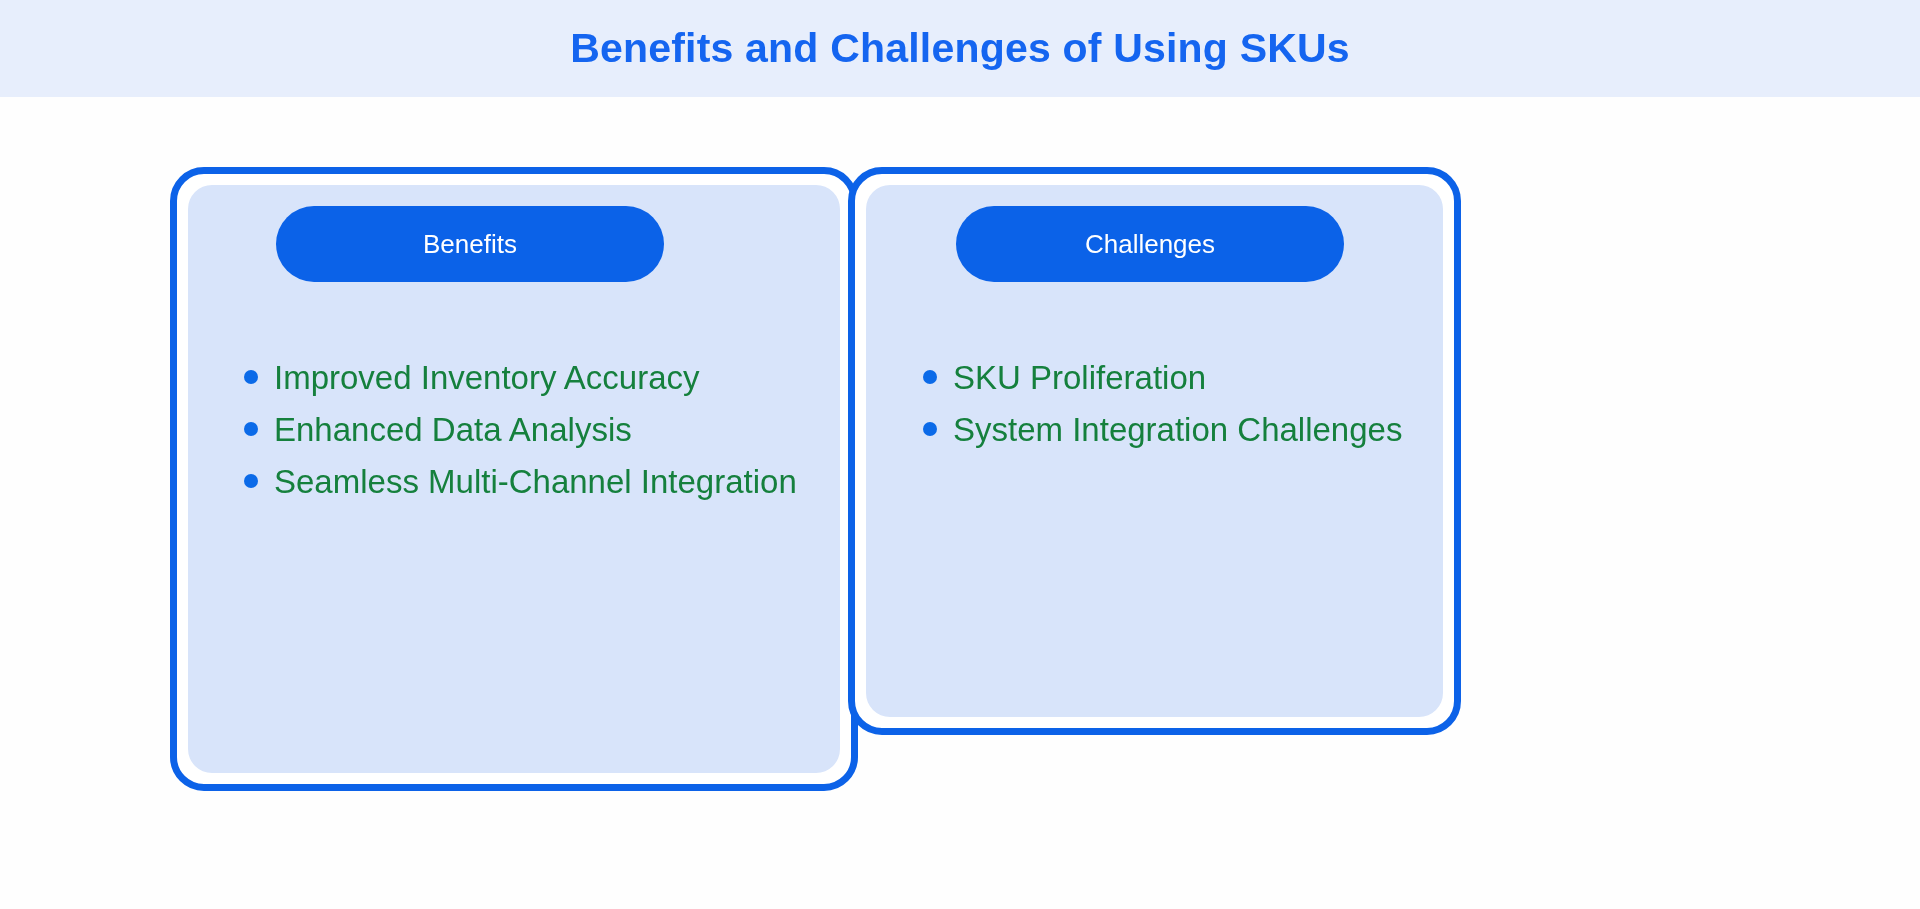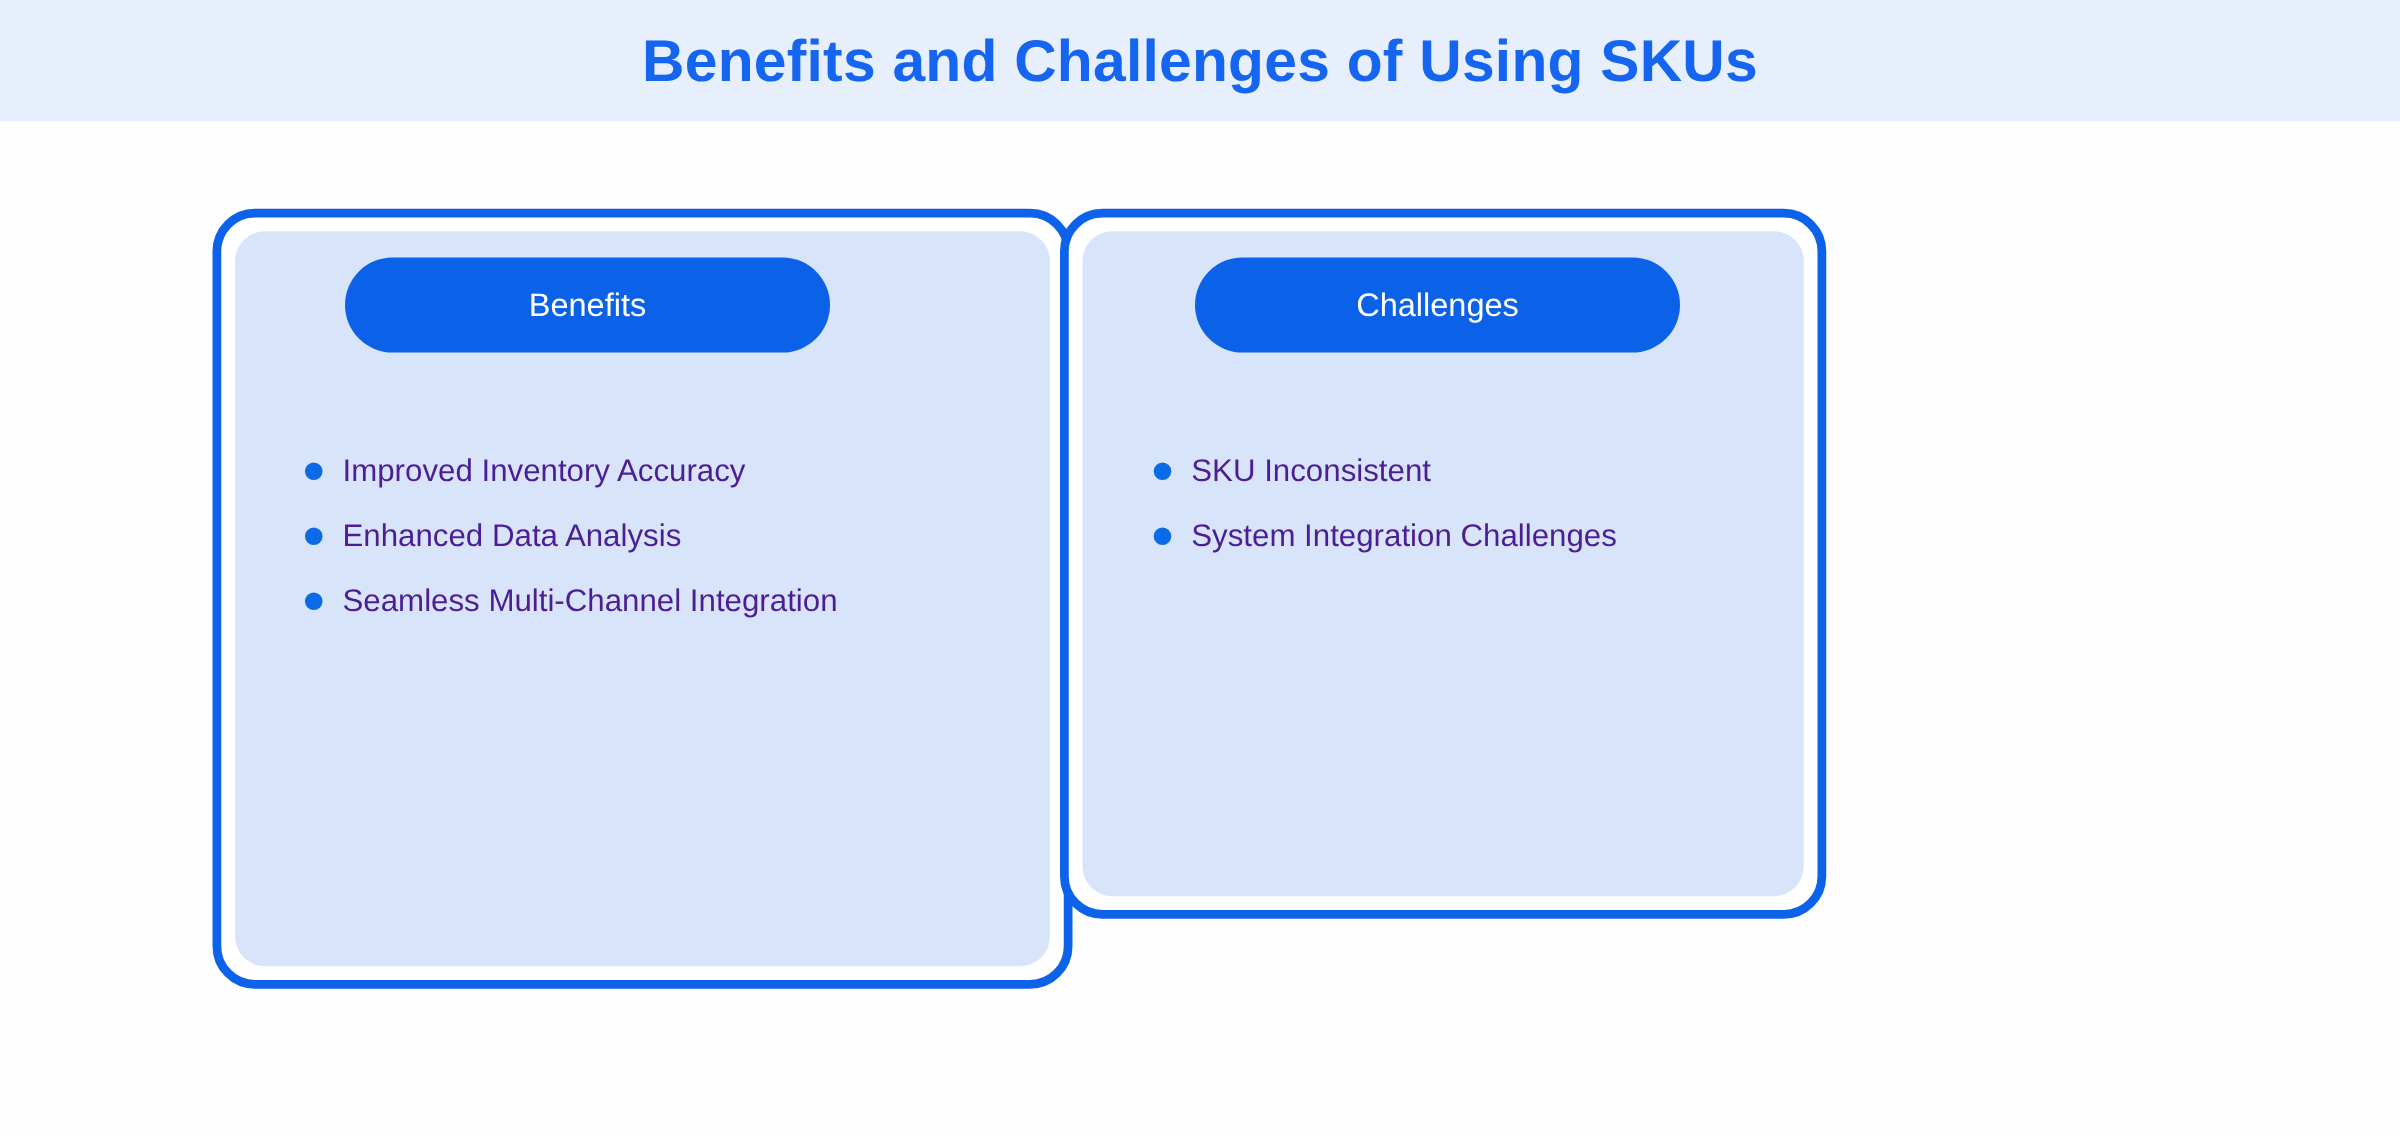--- a/index.html
+++ b/index.html
@@ -27,21 +27,21 @@
     left: 0;
     top: 0;
     width: 1920px;
     height: 97px;
     background: #e7eefc;
     display: flex;
     align-items: center;
     justify-content: center;
   }
   .header-title {
-    font-size: 47px;
+    font-size: 41px;
     font-weight: bold;
     color: #1565f0;
     letter-spacing: 0.2px;
     line-height: 1;
     white-space: nowrap;
   }
 
   
   .cards-row {
     position: absolute;
@@ -124,22 +124,22 @@
   }
   .bullet-dot {
     width: 14px;
     height: 14px;
     border-radius: 50%;
     background: #0b6ae8;
     flex: 0 0 auto;
     margin-right: 16px;
   }
   .bullet-text {
-    font-size: 25px;
-    color: #4c1d95;
+    font-size: 33px;
+    color: #15803d;
     line-height: 1;
     white-space: nowrap;
   }
 </style>
 </head>
 <body>
 
 <div class="page">
 
   <div class="header-band">
@@ -167,21 +167,21 @@
         </ul>
       </div>
     </div>
 
     <div class="card card-challenges">
       <div class="card-inner">
         <div class="pill pill-challenges">Challenges</div>
         <ul class="bullet-list list-challenges">
           <li class="bullet-item">
             <span class="bullet-dot"></span>
-            <span class="bullet-text">SKU Inconsistent</span>
+            <span class="bullet-text">SKU Proliferation</span>
           </li>
           <li class="bullet-item">
             <span class="bullet-dot"></span>
             <span class="bullet-text">System Integration Challenges</span>
           </li>
         </ul>
       </div>
     </div>
 
   </div>

